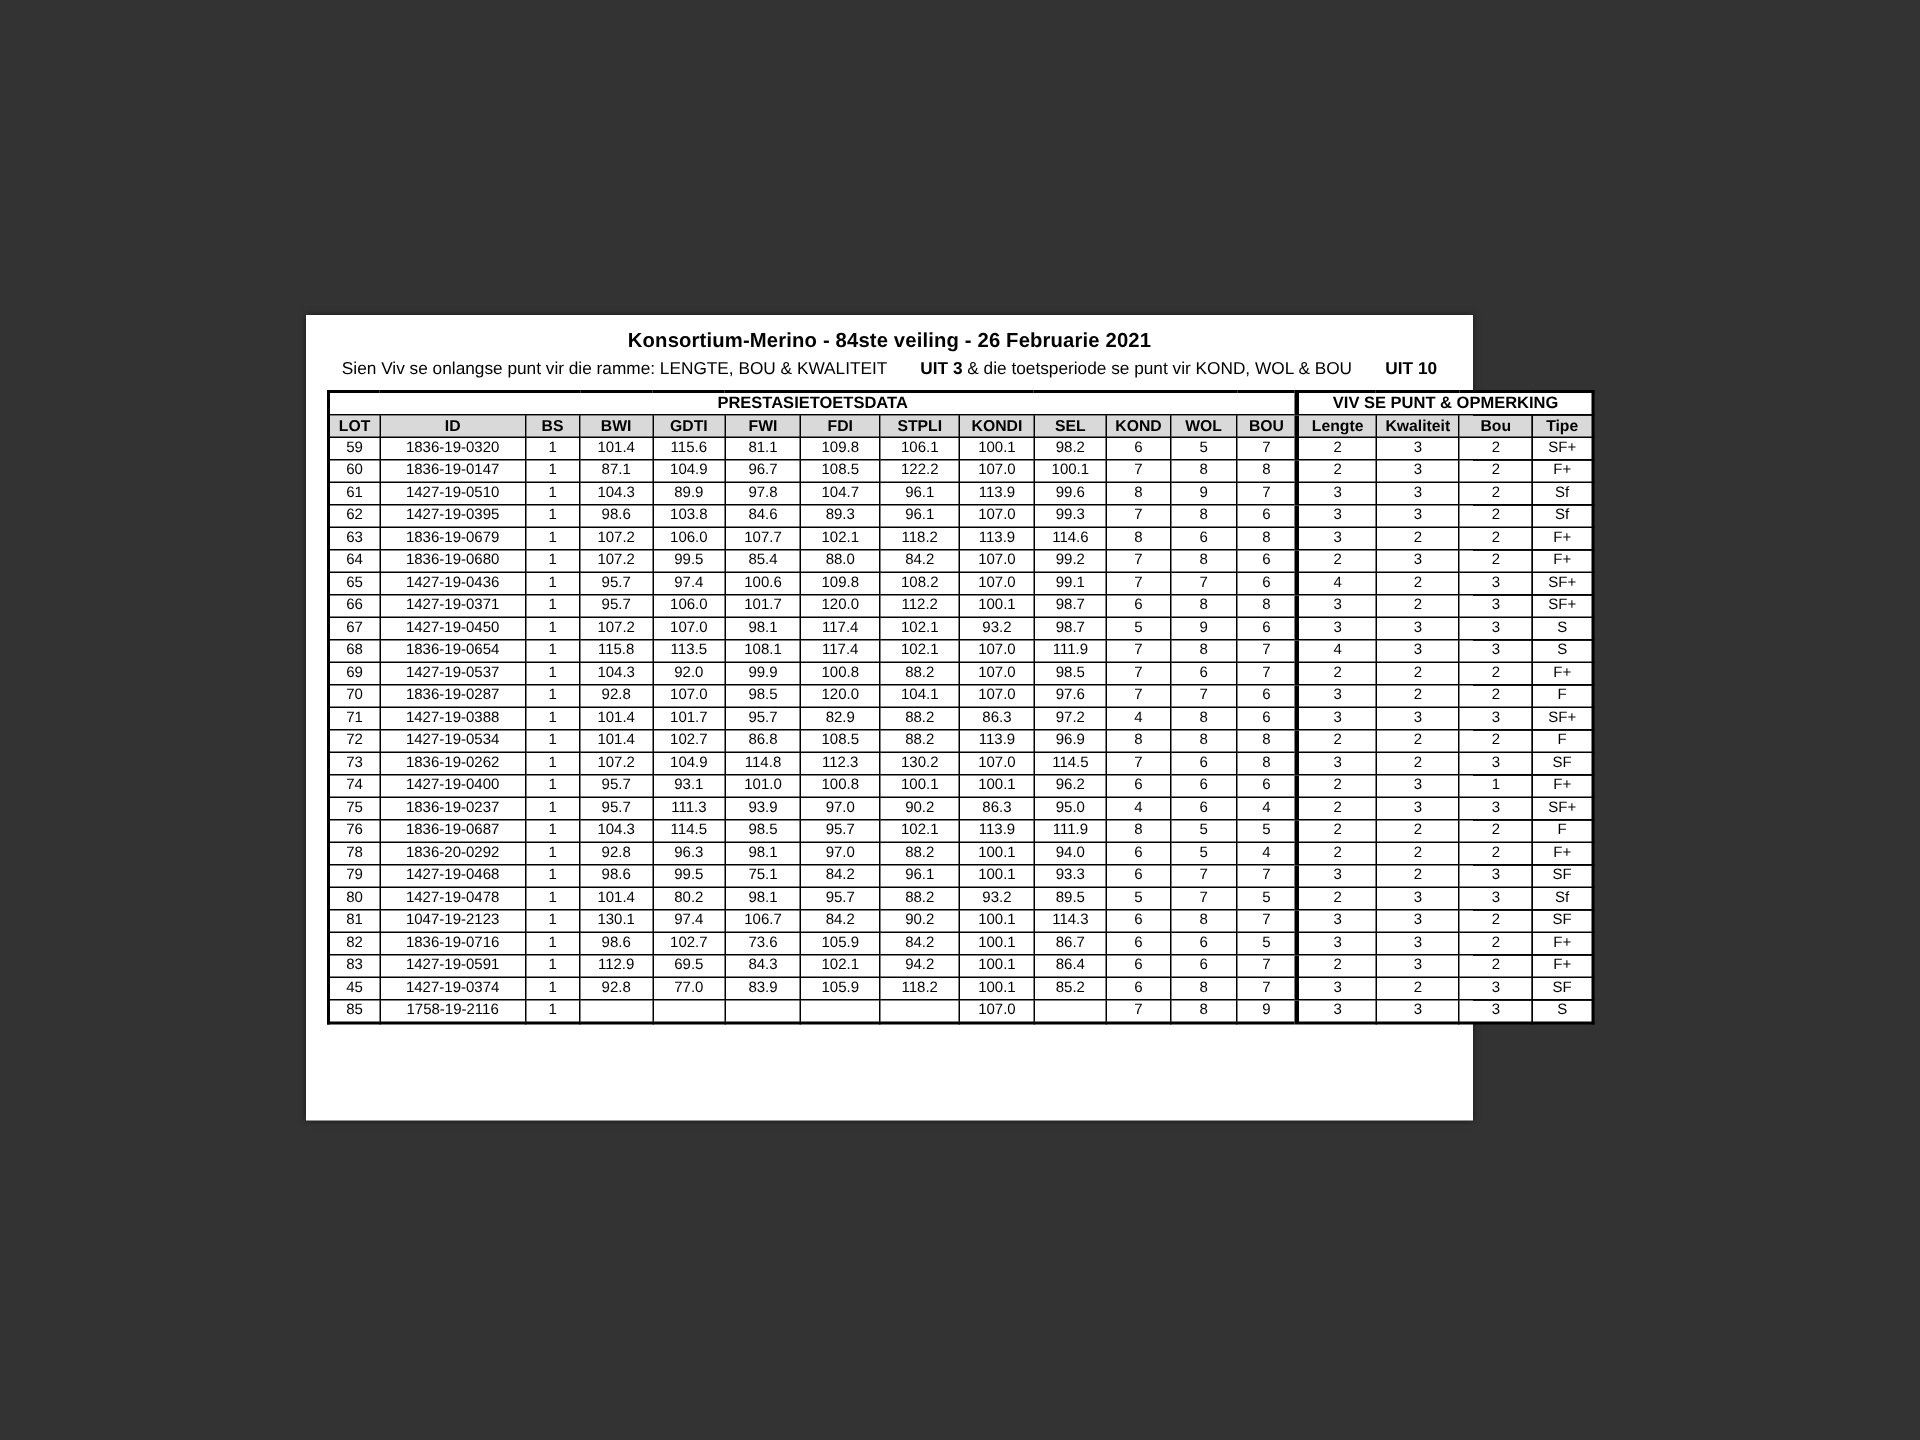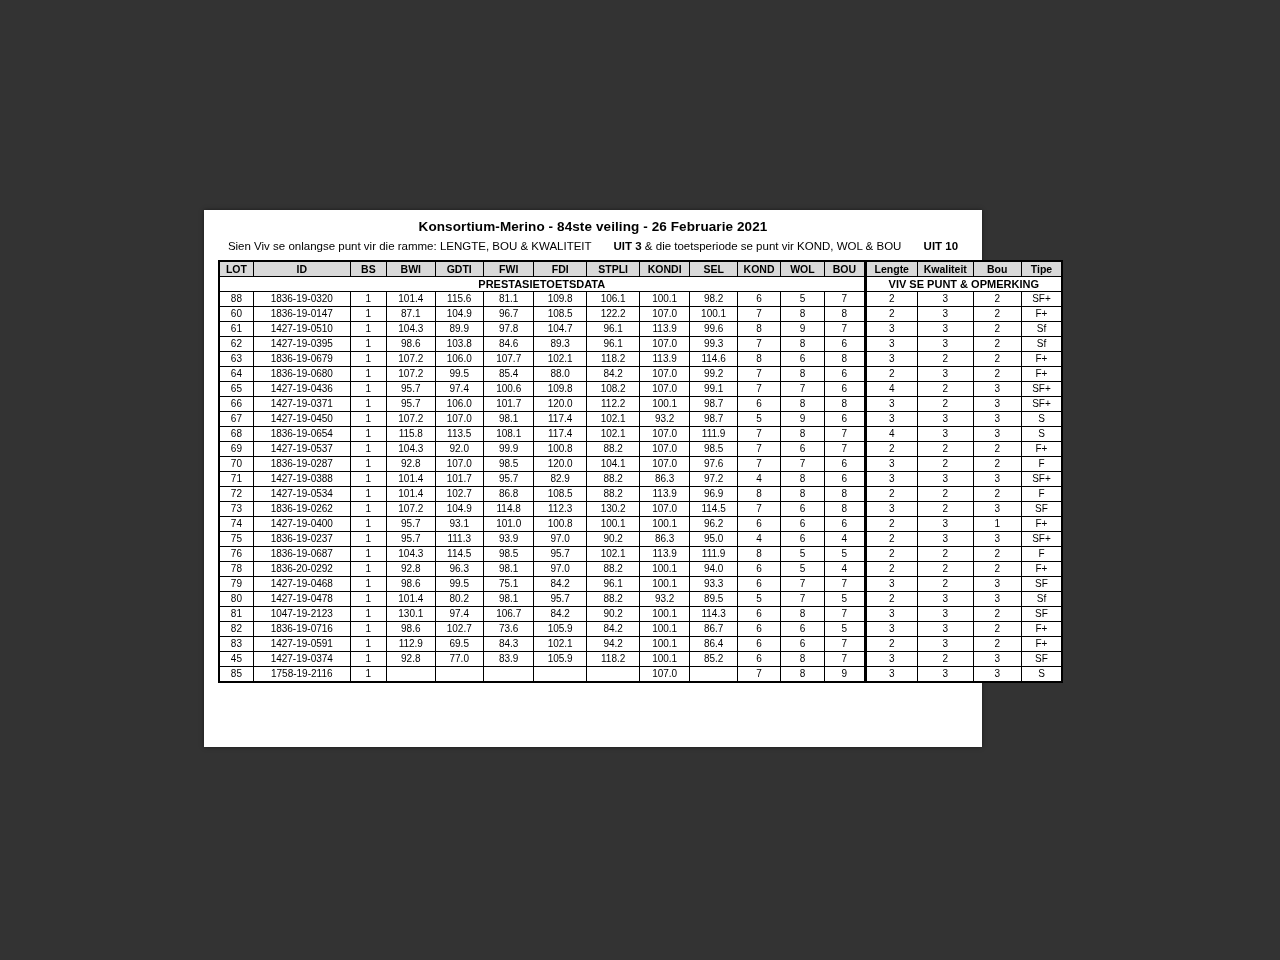--- a/index.html
+++ b/index.html
@@ -78,47 +78,47 @@
           <col style="width: 48px;">
           <col style="width: 42px;">
           <col style="width: 44px;">
           <col style="width: 40px;">
           <col style="width: 52px;">
           <col style="width: 55px;">
           <col style="width: 48px;">
           <col style="width: 40px;">
         </colgroup>
       <thead>
+        <tr data-name="section-header-row">
+          <th colspan="13" class="section" data-name="section-header-prestasietoetsdata">PRESTASIETOETSDATA</th>
+          <th colspan="4" class="section sec-split" data-name="section-header-viv-se-punt">VIV SE PUNT &amp; OPMERKING</th>
+        </tr>
         <tr data-name="column-header-row">
             <th data-name="column-header-0-lot">LOT</th>
             <th data-name="column-header-1-id">ID</th>
             <th data-name="column-header-2-bs">BS</th>
             <th data-name="column-header-3-bwi">BWI</th>
             <th data-name="column-header-4-gdti">GDTI</th>
             <th data-name="column-header-5-fwi">FWI</th>
             <th data-name="column-header-6-fdi">FDI</th>
             <th data-name="column-header-7-stpli">STPLI</th>
             <th data-name="column-header-8-kondi">KONDI</th>
             <th data-name="column-header-9-sel">SEL</th>
             <th data-name="column-header-10-kond">KOND</th>
             <th data-name="column-header-11-wol">WOL</th>
             <th data-name="column-header-12-bou">BOU</th>
             <th data-name="column-header-13-lengte" class="sec-split">Lengte</th>
             <th data-name="column-header-14-kwaliteit">Kwaliteit</th>
             <th data-name="column-header-15-bou">Bou</th>
             <th data-name="column-header-16-tipe">Tipe</th>
           </tr>
-        <tr data-name="section-header-row">
-          <th colspan="13" class="section" data-name="section-header-prestasietoetsdata">PRESTASIETOETSDATA</th>
-          <th colspan="4" class="section sec-split" data-name="section-header-viv-se-punt">VIV SE PUNT &amp; OPMERKING</th>
-        </tr>
       </thead>
       <tbody data-name="table-body">
           <tr data-name="table-row">
-            <td data-name="table-cell">88</td>
+            <td data-name="table-cell">59</td>
             <td data-name="table-cell">1836-19-0320</td>
             <td data-name="table-cell">1</td>
             <td data-name="table-cell">101.4</td>
             <td data-name="table-cell">115.6</td>
             <td data-name="table-cell">81.1</td>
             <td data-name="table-cell">109.8</td>
             <td data-name="table-cell">106.1</td>
             <td data-name="table-cell">100.1</td>
             <td data-name="table-cell">98.2</td>
             <td data-name="table-cell">6</td>

